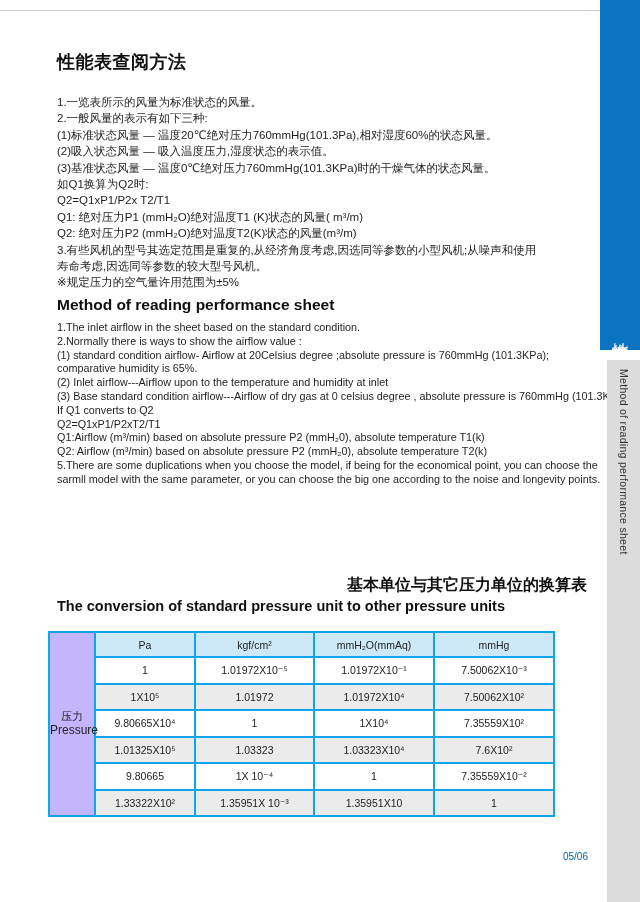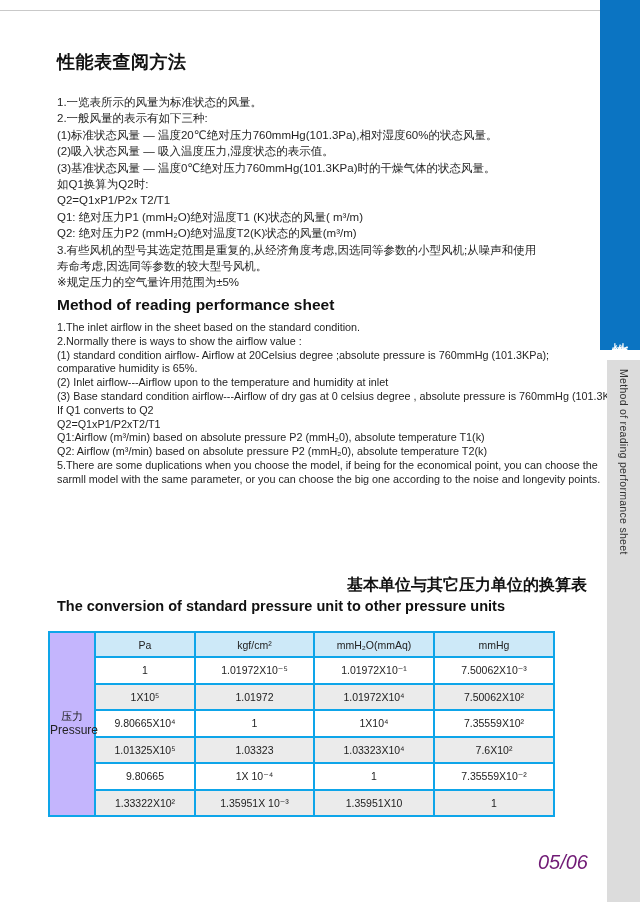--- a/index.html
+++ b/index.html
@@ -51,21 +51,21 @@
   .tab-grey{
     position:absolute;top:360px;right:0;width:33px;height:542px;background:#dcdcdc;
     display:flex;flex-direction:column;align-items:center;
     padding-top:9px;box-sizing:border-box;
   }
   .tab-grey .vtext{
     writing-mode:vertical-rl;
     color:#333333;font-size:10.5px;letter-spacing:.3px;line-height:33px;
   }
 
-  .page-num{position:absolute;top:851px;right:52px;font-size:20px;color:#701a75;font-style:italic;}
+  .page-num{position:absolute;top:851px;right:52px;font-size:10px;color:#0369a1;}
 </style>
 </head>
 <body>
 
 <div class="page">
 
   <div class="top-edge"></div>
 
   <div class="sec-cn">
     <div class="title">性能表查阅方法</div>

